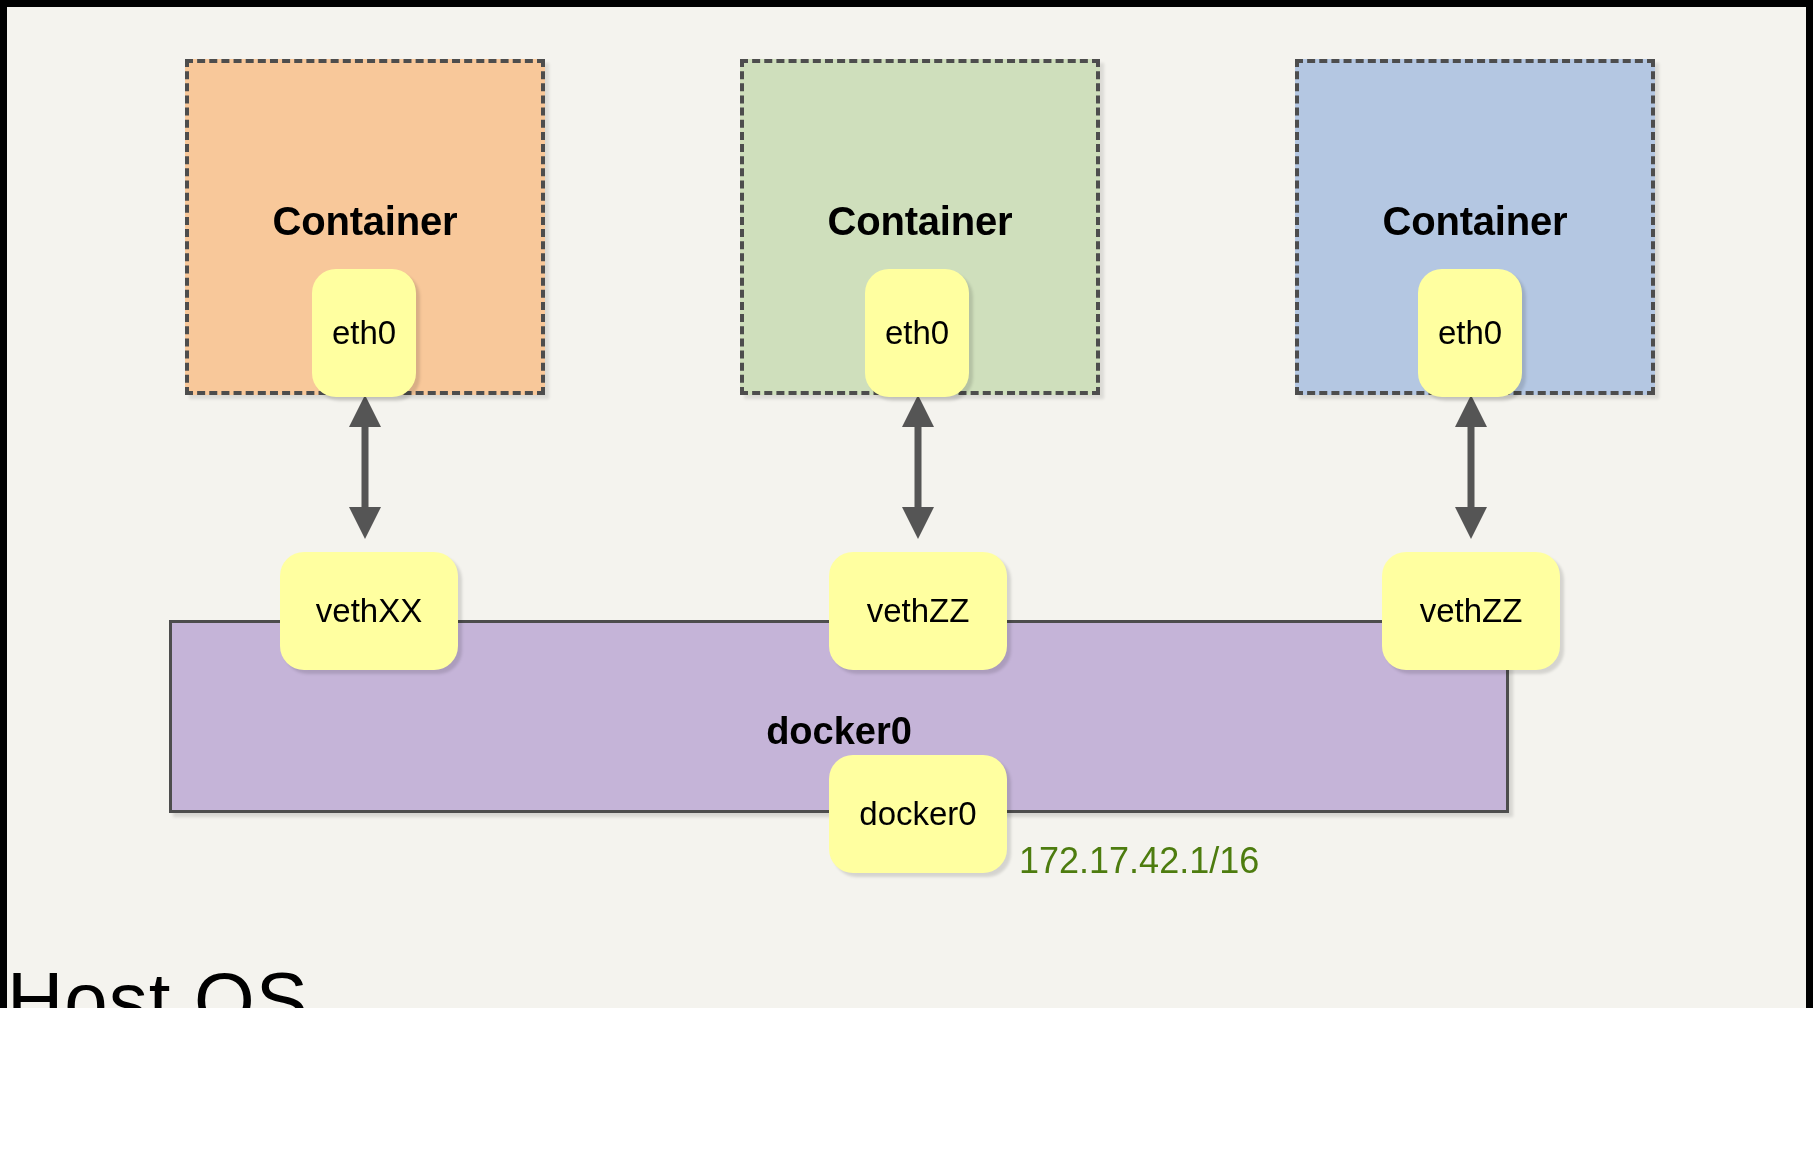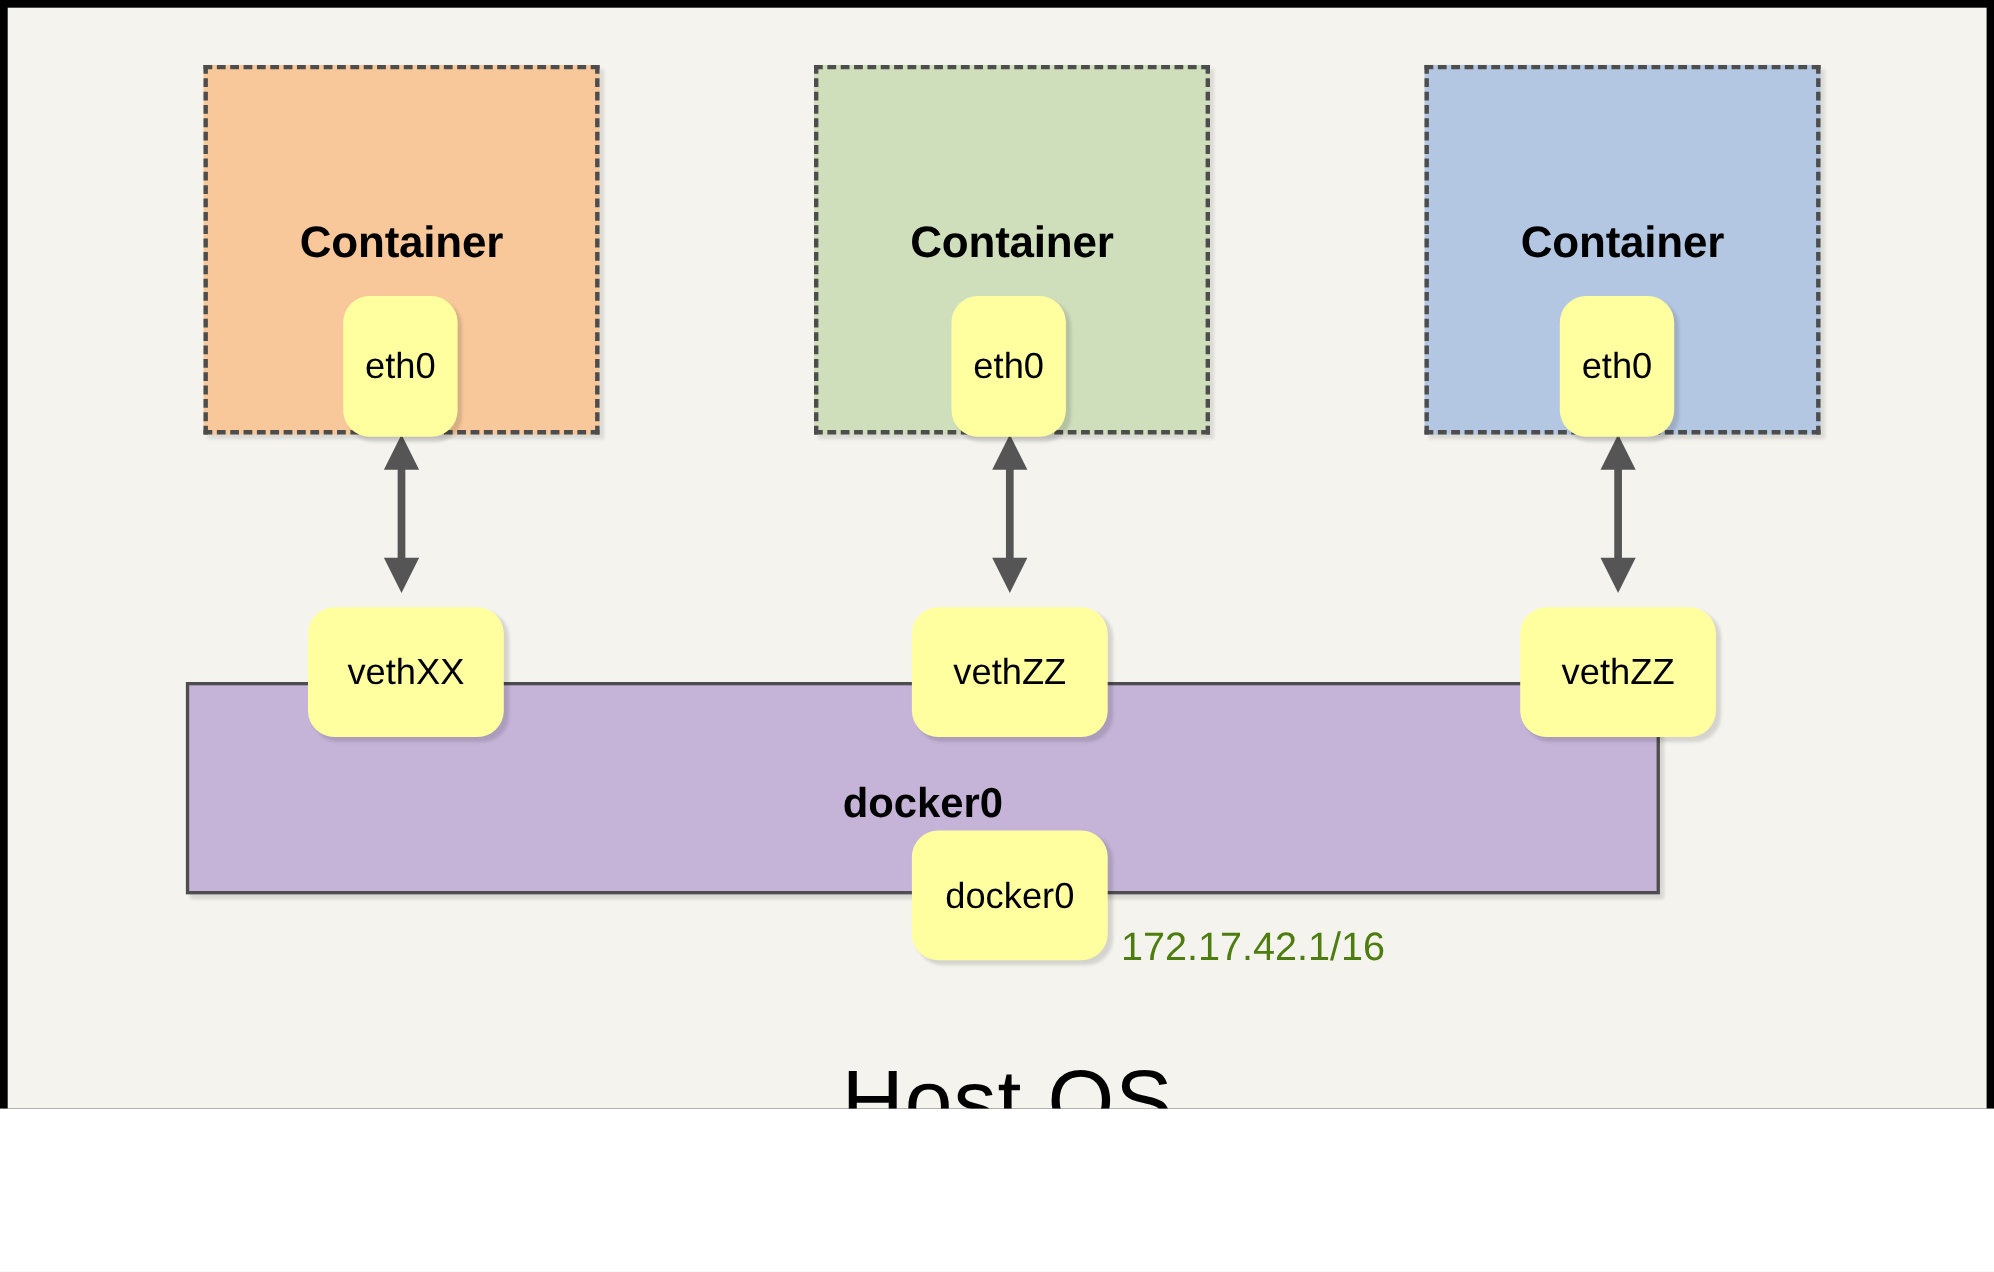--- a/index.html
+++ b/index.html
@@ -100,26 +100,25 @@
     font-size: 36px;
     color: #4d7c0f;
     white-space: nowrap;
     z-index: 4;
   }
   #host-os-label {
     position: absolute;
     left: 0;
     right: 0;
     top: 948px;
-    text-align: center;
+    text-align: left;
     font-size: 78px;
     font-weight: normal;
     color: #000000;
     letter-spacing: 1px;
-    margin-left: 19px;
   }
 </style>
 </head>
 <body>
 
 <div id="canvas">
   <div id="stage">
 
     <div class="container-box" style="left:178px; top:52px; width:360px; height:336px; background:#f8c89a;">
       <div class="container-title">Container</div>

